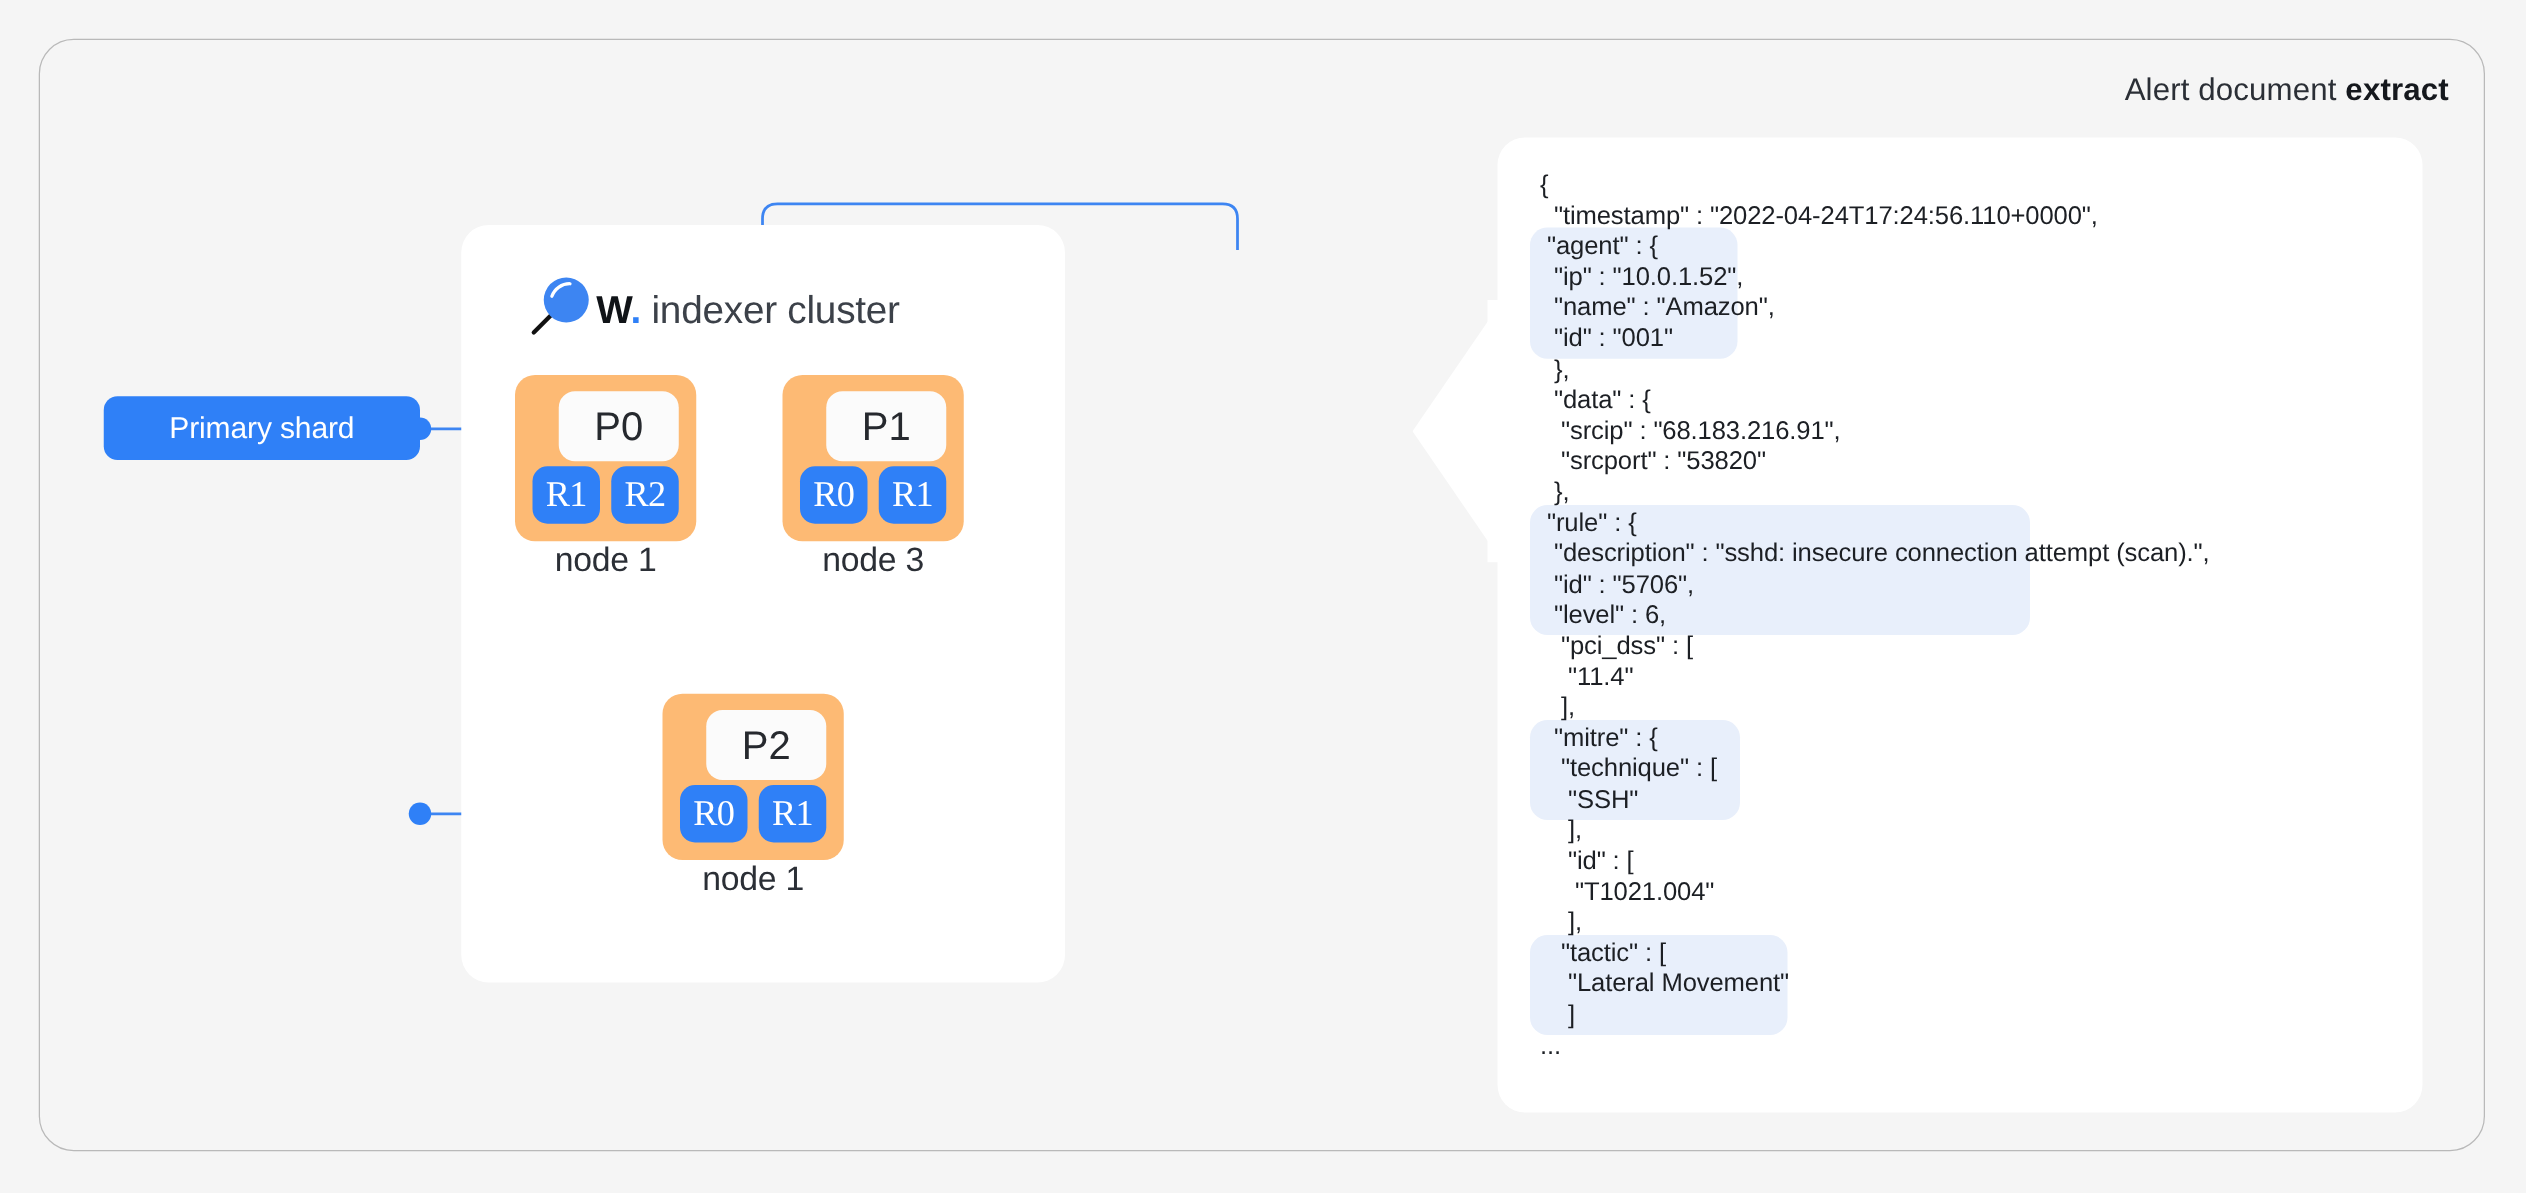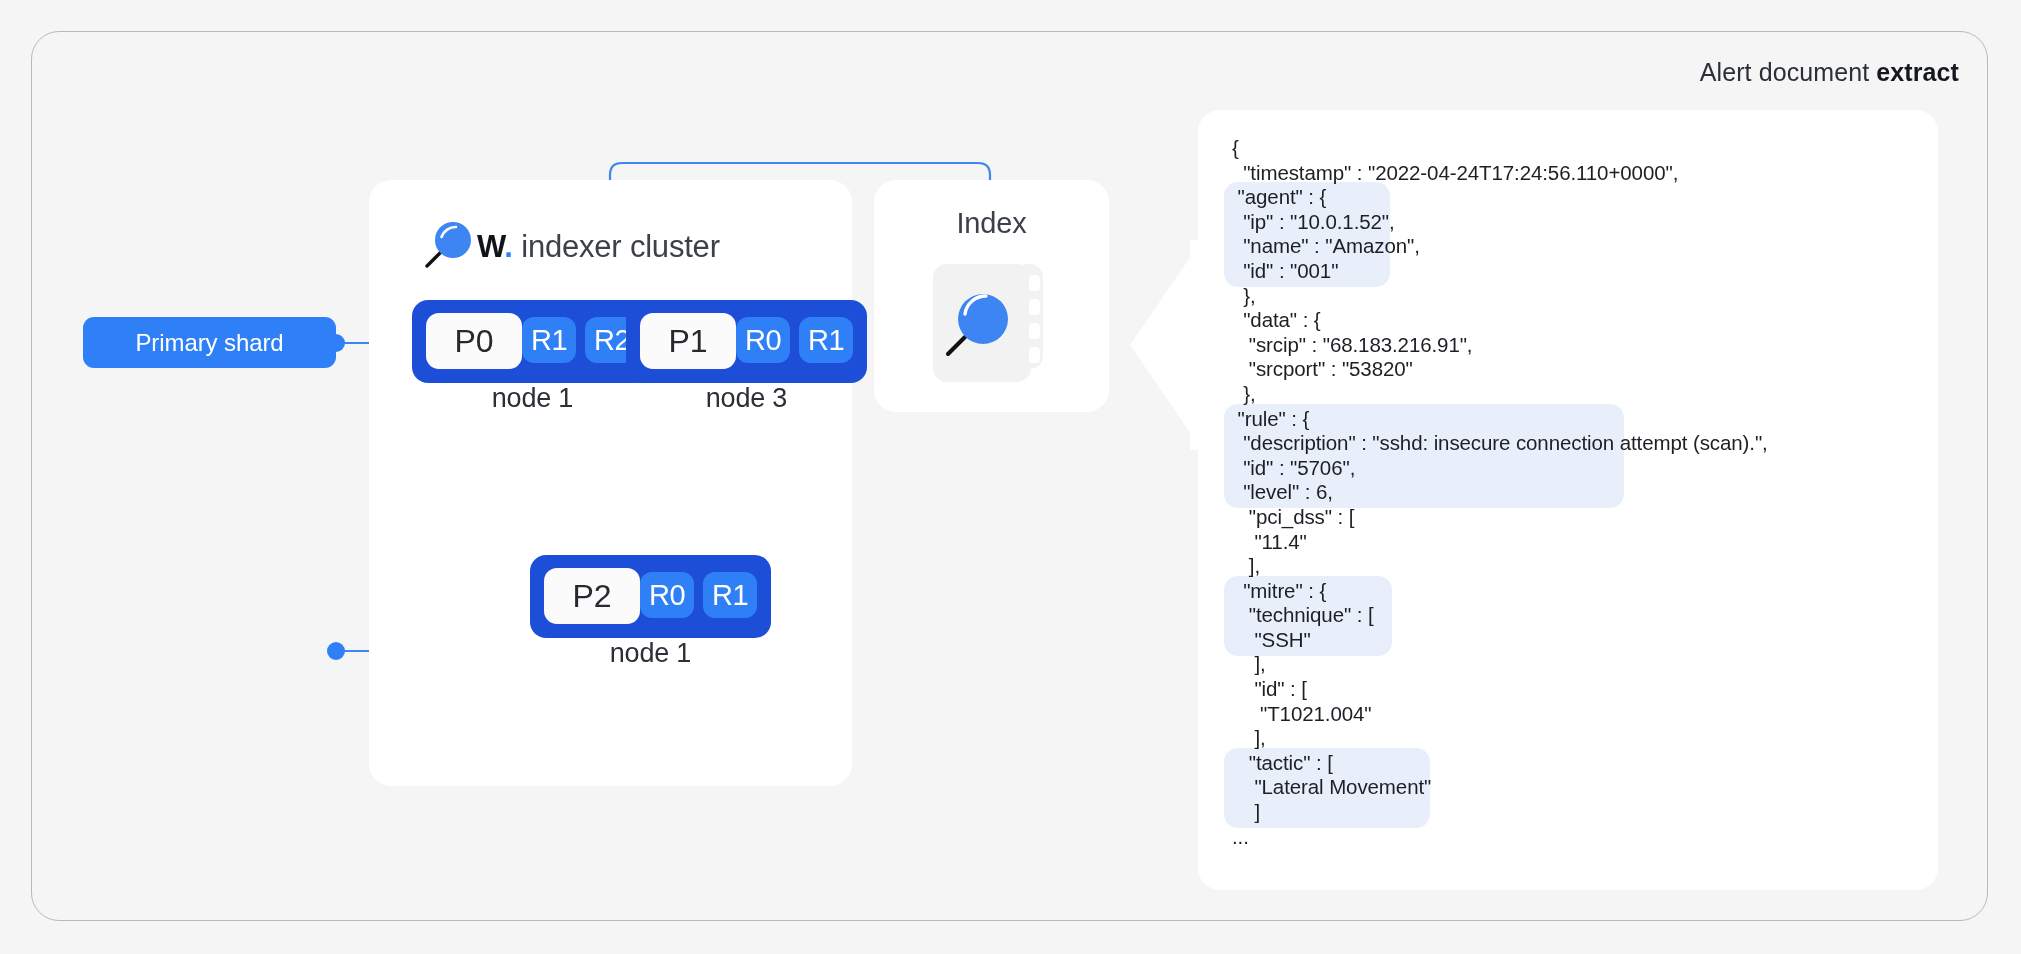--- a/index.html
+++ b/index.html
@@ -65,26 +65,26 @@
   }
   .cluster-title .w { font-weight: 700; color: #101317; }
   .cluster-title .dot { font-weight: 700; color: #2f80f7; }
 
   
   .magnifier { position: relative; display:block; }
 
   
   .node { position: absolute; }
   .node-box {
-    background: #1d4ed8;
+    background: #fdba74;
     border-radius: 16px;
     padding: 13px 14px 14px 14px;
     display: inline-flex;
-    flex-direction: row;
-    align-items: flex-start;
+    flex-direction: column;
+    align-items: flex-end;
   }
   .primary-chip {
     background: #fbfbfb;
     border-radius: 13px;
     min-width: 96px;
     height: 56px;
     display: flex;
     align-items: center;
     justify-content: center;
     font-size: 32px;
@@ -97,20 +97,21 @@
     background: #2f80f7;
     border-radius: 12px;
     width: 54px;
     height: 46px;
     display: flex;
     align-items: center;
     justify-content: center;
     color: #ffffff;
     font-size: 29px;
     letter-spacing: -.5px;
+    font-family: Liberation Serif, serif;
   }
   .node-label {
     text-align: center;
     font-size: 27px;
     color: #2b2f36;
     letter-spacing: -.2px;
   }
 
   #node1 { left: 412px; top: 300px; }
   #node2 { left: 626px; top: 300px; }
@@ -263,36 +264,20 @@
     <div class="node-box">
       <div class="primary-chip">P2</div>
       <div class="replica-row">
         <div class="replica-chip">R0</div>
         <div class="replica-chip">R1</div>
       </div>
     </div>
     <div class="node-label">node 1</div>
   </div>
 
-  <div class="index-card">
-    <div class="index-title">Index</div>
-    <div class="index-doc">
-      <svg width="122" height="122" viewBox="0 0 122 122">
-        <rect x="2" y="2" width="98" height="118" rx="14" fill="#f2f2f3"></rect>
-        <rect x="84" y="2" width="28" height="105" rx="13" fill="#f2f2f3"></rect>
-        <rect x="98" y="13" width="11" height="16" rx="4" fill="#ffffff"></rect>
-        <rect x="98" y="37" width="11" height="16" rx="4" fill="#ffffff"></rect>
-        <rect x="98" y="61" width="11" height="16" rx="4" fill="#ffffff"></rect>
-        <rect x="98" y="85" width="11" height="16" rx="4" fill="#ffffff"></rect>
-        <line x1="17" y1="92" x2="40" y2="69" stroke="#111111" stroke-width="4" stroke-linecap="round"></line>
-        <circle cx="52" cy="57" r="25" fill="#3d85f2"></circle>
-        <path d="M 34 52 A 21 21 0 0 1 55 34" fill="none" stroke="#ffffff" stroke-width="3.4" stroke-linecap="round"></path>
-      </svg>
-    </div>
-  </div>
 
   <div class="tag" id="tag-primary">Primary shard</div>
 
   <div class="json-panel"></div>
   <svg class="json-arrow" viewBox="0 0 72 210">
     <path d="M 72 0 L 72 210 L 72 210 L 0 105 Z" fill="#ffffff"></path>
     <rect x="60" y="0" width="14" height="210" fill="#ffffff"></rect>
   </svg>
 
   <div class="json-code" id="json-code"><div class="hl" style="left: -8px; top: 46.2px; width: 166px; height: 104.4px;"></div><div class="hl" style="left: -8px; top: 267.6px; width: 400px; height: 104.4px;"></div><div class="hl" style="left: -8px; top: 439.8px; width: 168px; height: 79.8px;"></div><div class="hl" style="left: -8px; top: 612px; width: 206px; height: 79.8px;"></div><div class="line"><span>{</span></div><div class="line"><span>  "timestamp" : "2022-04-24T17:24:56.110+0000",</span></div><div class="line"><span> "agent" : {</span></div><div class="line"><span>  "ip" : "10.0.1.52",</span></div><div class="line"><span>  "name" : "Amazon",</span></div><div class="line"><span>  "id" : "001"</span></div><div class="line"><span>  },</span></div><div class="line"><span>  "data" : {</span></div><div class="line"><span>   "srcip" : "68.183.216.91",</span></div><div class="line"><span>   "srcport" : "53820"</span></div><div class="line"><span>  },</span></div><div class="line"><span> "rule" : {</span></div><div class="line"><span>  "description" : "sshd: insecure connection attempt (scan).",</span></div><div class="line"><span>  "id" : "5706",</span></div><div class="line"><span>  "level" : 6,</span></div><div class="line"><span>   "pci_dss" : [</span></div><div class="line"><span>    "11.4"</span></div><div class="line"><span>   ],</span></div><div class="line"><span>  "mitre" : {</span></div><div class="line"><span>   "technique" : [</span></div><div class="line"><span>    "SSH"</span></div><div class="line"><span>    ],</span></div><div class="line"><span>    "id" : [</span></div><div class="line"><span>     "T1021.004"</span></div><div class="line"><span>    ],</span></div><div class="line"><span>   "tactic" : [</span></div><div class="line"><span>    "Lateral Movement"</span></div><div class="line"><span>    ]</span></div><div class="line"><span>...</span></div></div>

